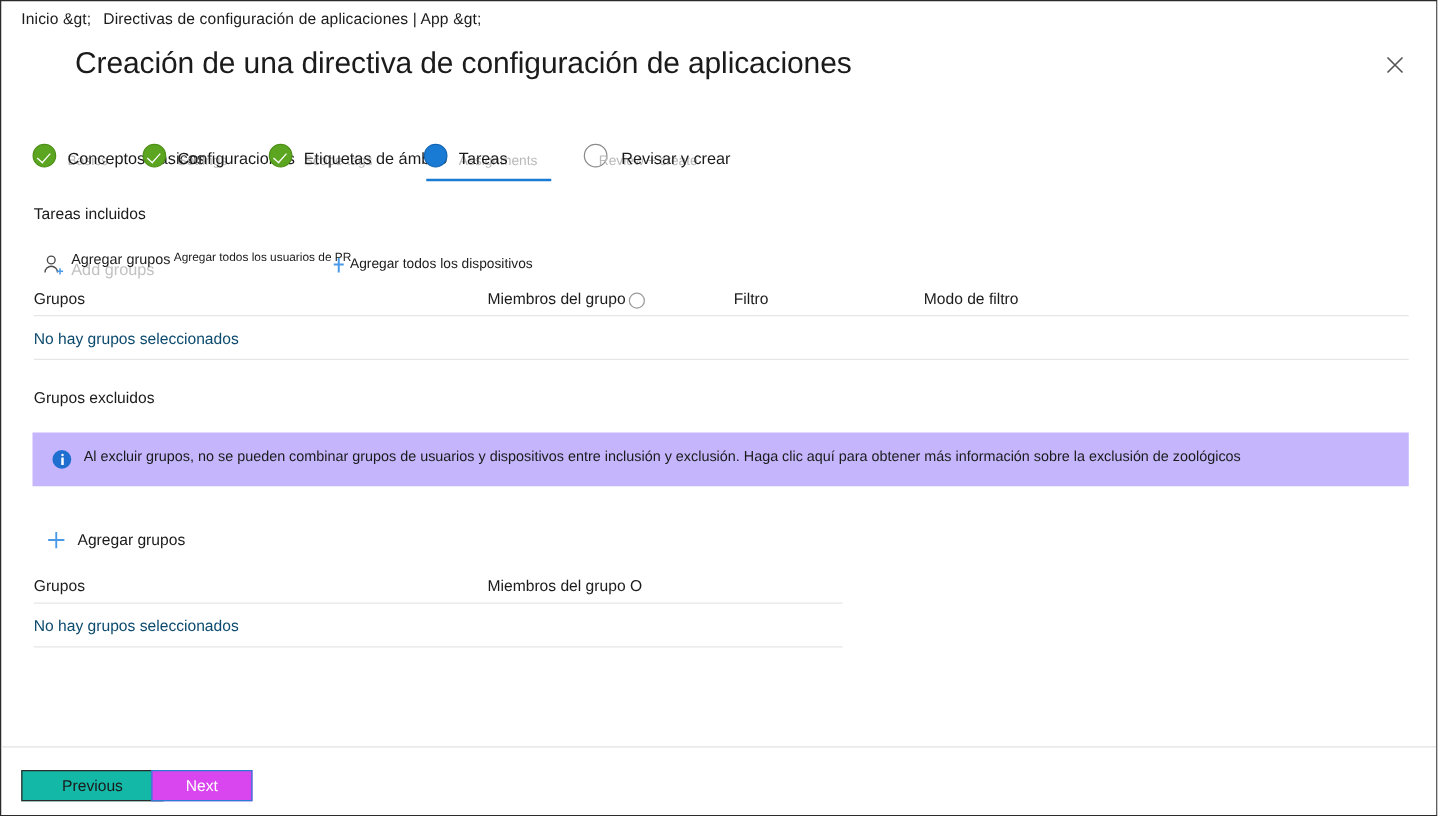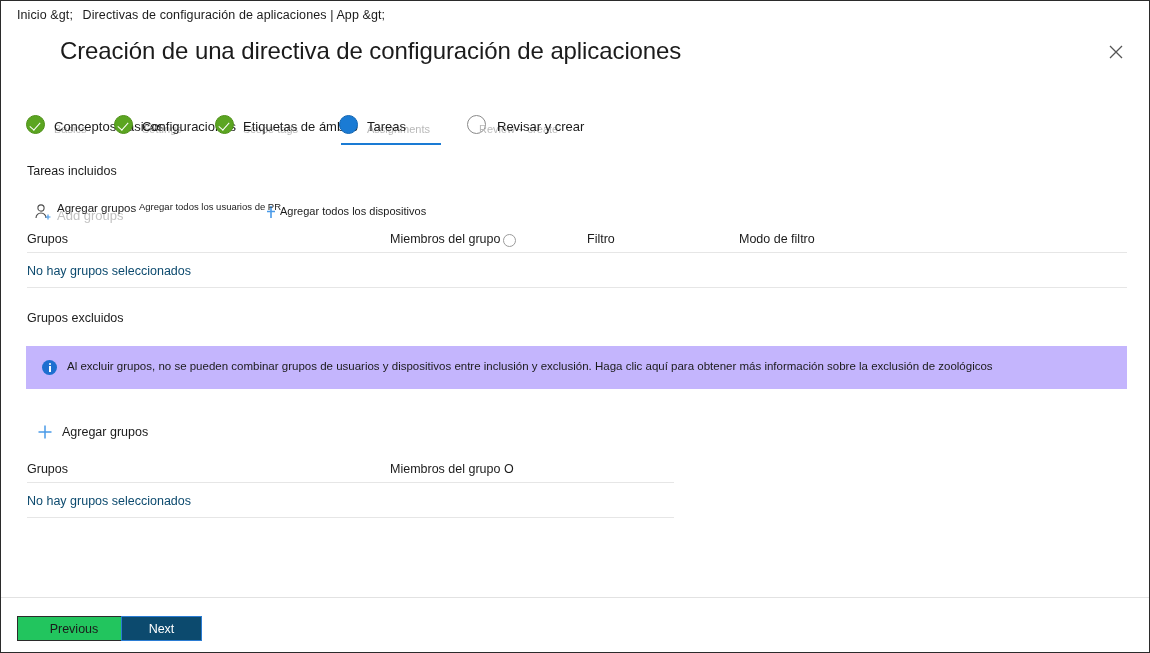--- a/index.html
+++ b/index.html
@@ -260,28 +260,28 @@
     font-size: 12.5px;
     line-height: 25px;
     text-align: center;
     box-sizing: border-box;
     cursor: pointer;
     padding: 0;
   }
   .btn-secondary {
     left: 16px;
     width: 114px;
-    background: #22c55e;
+    background: #14b8a6;
     border: 1px solid #2b2b2b;
     color: #1b1b1b;
   }
   .btn-primary {
     left: 120px;
     width: 81px;
-    background: #0c4a6e;
+    background: #d946ef;
     border: 1px solid #2b7cd3;
     color: #ffffff;
   }
 </style>
 </head>
 <body>
 
 <div class="page">
 
   <div class="breadcrumb">

